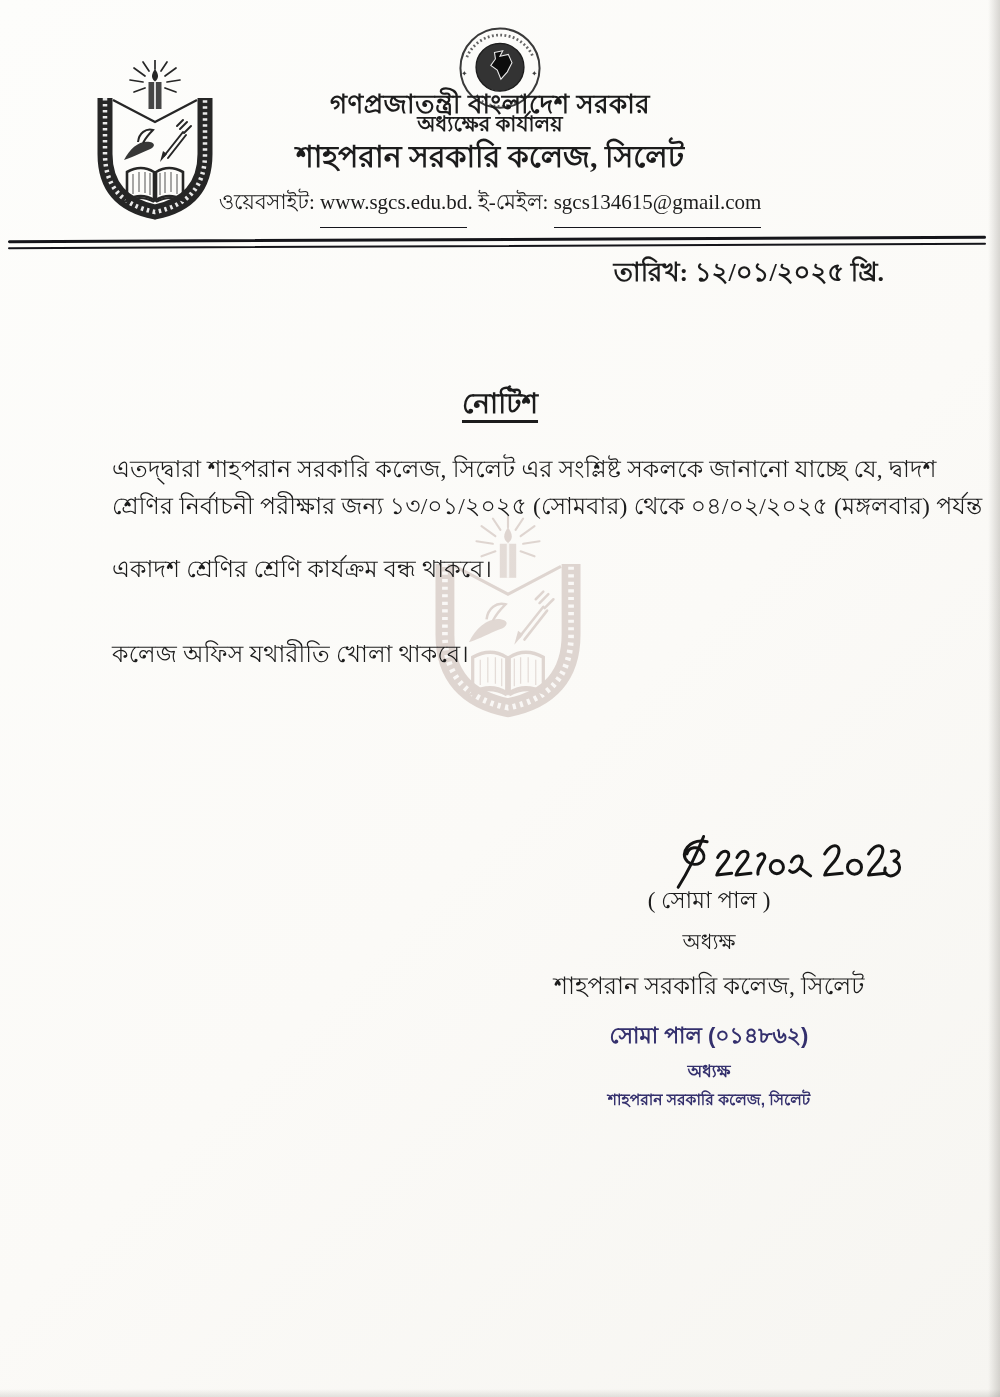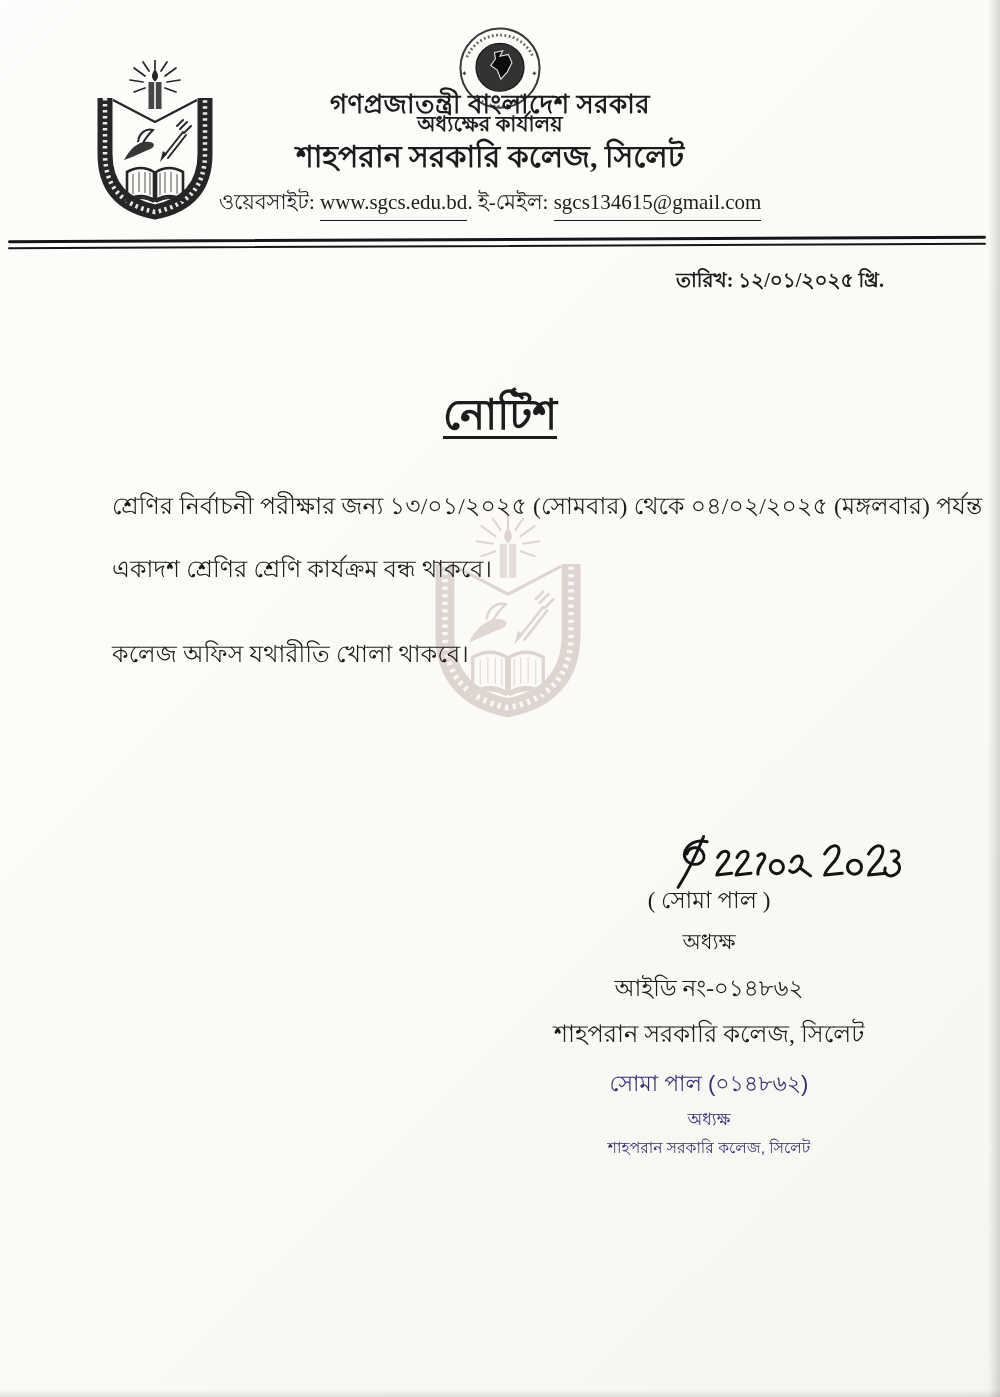--- a/index.html
+++ b/index.html
@@ -15,36 +15,36 @@
     background:linear-gradient(to right,rgba(0,0,0,0),rgba(120,115,108,.28));}
   .edge-shadow-bottom{position:absolute;left:0;bottom:0;width:100%;height:8px;
     background:linear-gradient(to bottom,rgba(0,0,0,0),rgba(120,115,108,.18));}
   .hdr-line{left:190px;width:600px;text-align:center;white-space:nowrap;}
   .hdr-govt{top:84px;font-size:26px;font-weight:bold;letter-spacing:.5px;}
   .hdr-office{top:108px;font-size:21px;font-weight:bold;}
   .hdr-college{top:133px;font-size:30px;font-weight:bold;}
   .hdr-address{top:166px;font-size:19px;font-weight:bold;}
   .hdr-web{top:186px;font-size:21px;}
   .hdr-phone{top:209px;font-size:21px;}
-  .ulink{border-bottom:1.6px solid #15151c;padding-bottom:6px;margin-top:32px;}
+  .ulink{border-bottom:1.6px solid #15151c;padding-bottom:13px;margin-top:32px;}
   .divider{left:8px;top:238px;width:978px;transform:rotate(-0.25deg);}
   .divider .l1{height:3px;background:#15151a;border-radius:2px;}
   .divider .l2{height:2px;background:#15151a;margin-top:4px;border-radius:2px;}
-  .date-line{top:265px;right:116px;font-size:20px;font-weight:bold;white-space:nowrap;}
+  .date-line{top:252px;right:116px;font-size:26px;font-weight:bold;white-space:nowrap;}
   .notice-title{left:350px;top:382px;width:300px;text-align:center;
-    font-size:42px;font-weight:bold;
+    font-size:28px;font-weight:bold;
     text-decoration:underline;text-decoration-thickness:2.5px;text-underline-offset:7px;}
   .body-line{left:112px;font-size:23.5px;white-space:nowrap;letter-spacing:.2px;}
   .sig-scribble{left:658px;top:826px;width:250px;height:70px;}
   .sig-block{left:534px;top:882px;width:350px;text-align:center;}
   .sig-name{font-size:23px;}
   .sig-desig{font-size:21px;margin-top:5px;}
   .sig-id{font-size:23px;margin-top:9px;}
   .sig-college{font-size:24px;margin-top:6px;}
-  .stamp{color:#34306d;font-weight:normal;font-family:"Liberation Sans","DejaVu Sans",sans-serif;}
+  .stamp{color:#34306d;font-weight:bold;font-family:"Liberation Sans","DejaVu Sans",sans-serif;}
   .stamp-name{font-size:22px;margin-top:11px;}
   .stamp-desig{font-size:17px;margin-top:3px;}
   .stamp-college{font-size:15.5px;margin-top:2px;}
   .watermark{left:424px;top:516px;width:168px;height:222px;opacity:.34;color:#a98f86;}
   .college-logo{left:90px;top:60px;width:130px;height:176px;color:#262626;}
   .gov-seal{left:452px;top:24px;width:96px;height:92px;}
   svg{display:block;width:100%;height:100%;}
 </style>
 </head>
 <body>
@@ -136,20 +136,21 @@
   <div class="abs date-line">তারিখ: ১২/০১/২০২৫ খ্রি.</div>
 
   <div class="abs watermark">
     <svg viewBox="0 0 130 176">
         <use href="#sym-college-emblem"></use>
       </svg>
   </div>
 
   <div class="abs notice-title">নোটিশ</div>
 
+  <div class="abs body-line" style="top:451px">এতদ্দ্বারা শাহপরান সরকারি কলেজ, সিলেট এর সংশ্লিষ্ট সকলকে জানানো যাচ্ছে যে, দ্বাদশ</div>
   <div class="abs body-line" style="top:488px">শ্রেণির নির্বাচনী পরীক্ষার জন্য ১৩/০১/২০২৫ (সোমবার) থেকে ০৪/০২/২০২৫ (মঙ্গলবার) পর্যন্ত</div>
   <div class="abs body-line" style="top:551px">একাদশ শ্রেণির শ্রেণি কার্যক্রম বন্ধ থাকবে।</div>
   <div class="abs body-line" style="top:636px">কলেজ অফিস যথারীতি খোলা থাকবে।</div>
 
   <div class="abs sig-scribble">
     <svg viewBox="0 0 285 72" fill="none" stroke="#141414" stroke-width="3.4" stroke-linecap="round" stroke-linejoin="round">
       <path d="M56,14 C36,10 23,27 34,37 C43,44 57,37 51,26 C46,18 35,20 33,28"></path>
       <path d="M52,8 C44,28 33,50 23,66"></path>
       <path d="M68,32 C74,21 85,24 79,34 C75,41 69,45 67,52 L84,50"></path>
       <path d="M90,32 C96,21 107,24 101,34 C97,41 91,45 89,52 L106,50"></path>
@@ -160,21 +161,20 @@
       <path d="M190,28 C198,13 212,17 204,32 C200,40 192,44 190,52 L210,50"></path>
       <path d="M216,43 a8,8 0 1 1 16,0 a8,8 0 1 1 -16,0"></path>
       <path d="M240,28 C248,13 262,17 254,32 C250,40 242,44 240,52 L260,50"></path>
       <path d="M266,25 C275,22 278,31 269,36 C277,38 278,48 269,52 C262,55 257,50 259,44"></path>
     </svg>
   </div>
 
   <div class="abs sig-block">
     <div class="sig-name">( সোমা পাল )</div>
     <div class="sig-desig">অধ্যক্ষ</div>
-    <div class="sig-id">আইডি নং-০১৪৮৬২</div>
     <div class="sig-college">শাহপরান সরকারি কলেজ, সিলেট</div>
     <div class="stamp stamp-name">সোমা পাল (০১৪৮৬২)</div>
     <div class="stamp stamp-desig">অধ্যক্ষ</div>
     <div class="stamp stamp-college">শাহপরান সরকারি কলেজ, সিলেট</div>
   </div>
 
   <div class="edge-shadow-right"></div>
   <div class="edge-shadow-bottom"></div>
 </div>
 

